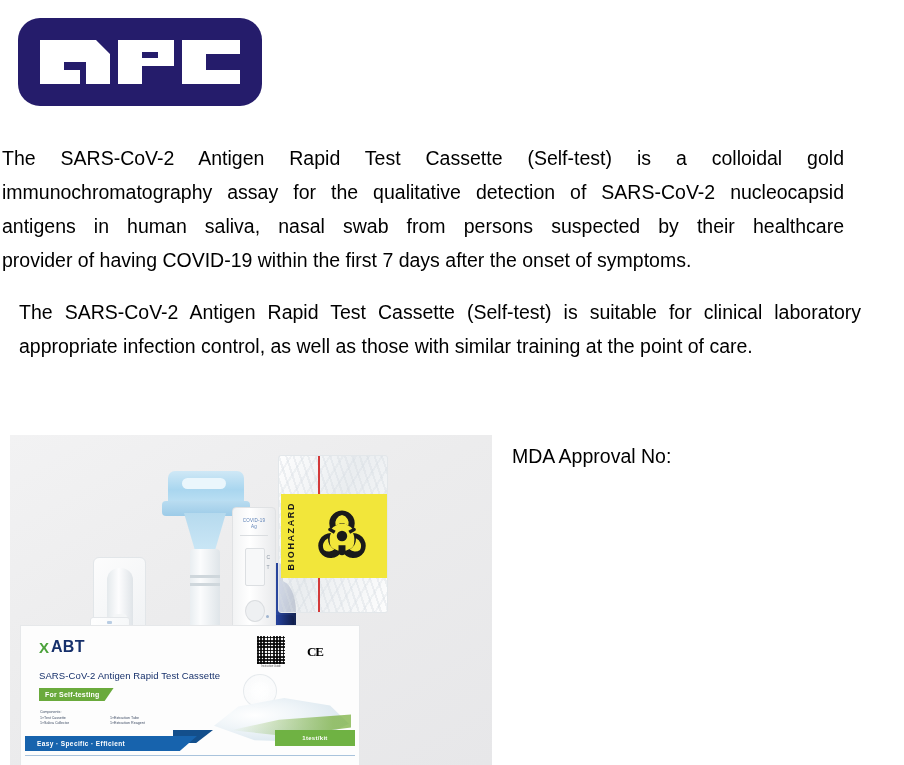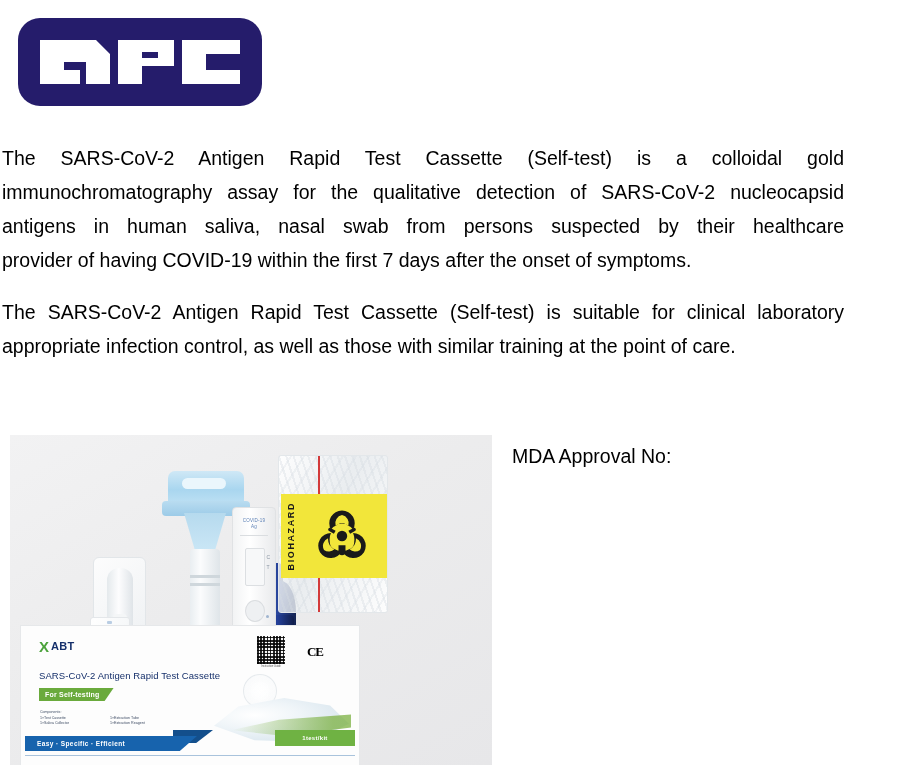--- a/index.html
+++ b/index.html
@@ -37,21 +37,21 @@
     position: absolute;
     left: 2px;
     width: 842px;
     font-size: 19.5px;
     line-height: 34px;
     text-align: justify;
     text-justify: inter-word;
     color: #000;
   }
   #para-1 { top: 141px; }
-  #para-2 { top: 295px; }
+  #para-2 { top: 295px; margin-left: 17px; }
 
   
   .jline {
     display: block;
     text-align: justify;
     text-align-last: justify;
     white-space: nowrap;
   }
   .jline.nojust { text-align-last: left; text-align: left; white-space: normal; }
 
@@ -289,21 +289,21 @@
     position: absolute;
     left: 10px;
     top: 190px;
     width: 340px;
     height: 142px;
     background: #fdfdfd;
     border: 1px solid #e6e8ea;
   }
   .box .abt { position: absolute; left: 18px; top: 13px; display: flex; align-items: center; gap: 3px; }
   .box .abt-x { font-size: 15px; font-weight: bold; color: #4ba23b; line-height: 1; letter-spacing: -1px; }
-  .box .abt-t { font-size: 11px; font-weight: bold; color: #16306b; line-height: 1; letter-spacing: .3px; }
+  .box .abt-t { font-size: 16px; font-weight: bold; color: #16306b; line-height: 1; letter-spacing: .3px; }
   .box .btitle {
     position: absolute; left: 18px; top: 44px;
     font-size: 9.5px; font-weight: normal; color: #16306b; letter-spacing: .1px;
   }
   .box .badge {
     position: absolute; left: 18px; top: 62px;
     background: #6aaa3c; color: #fff;
     font-size: 7px; font-weight: bold;
     padding: 3px 14px 3px 6px;
     clip-path: polygon(0 0, 100% 0, 88% 100%, 0 100%);

